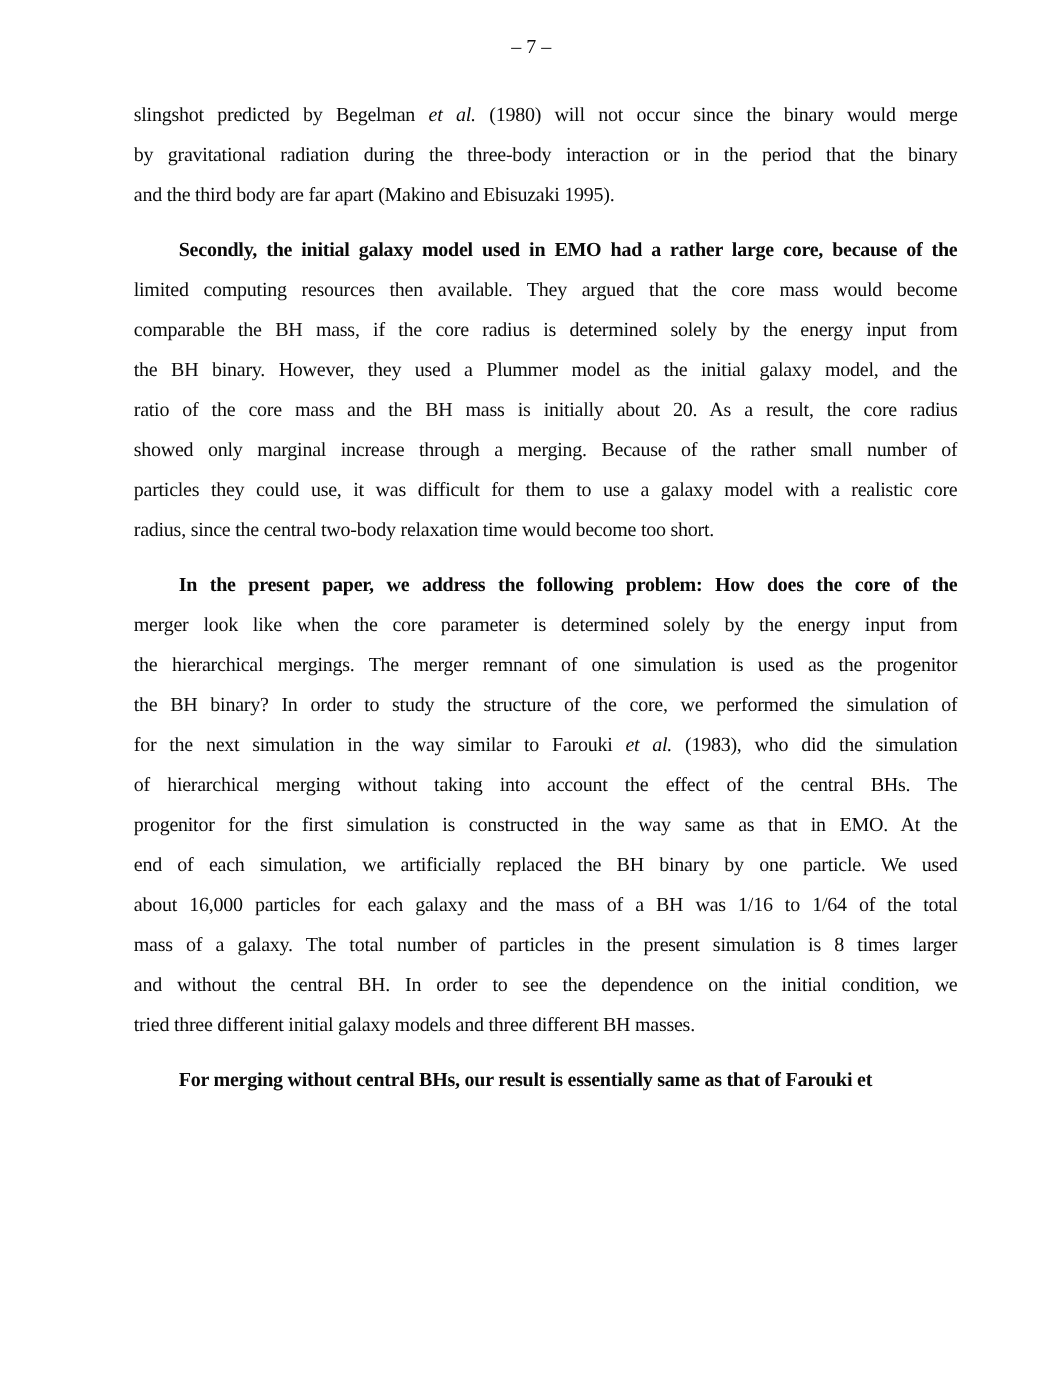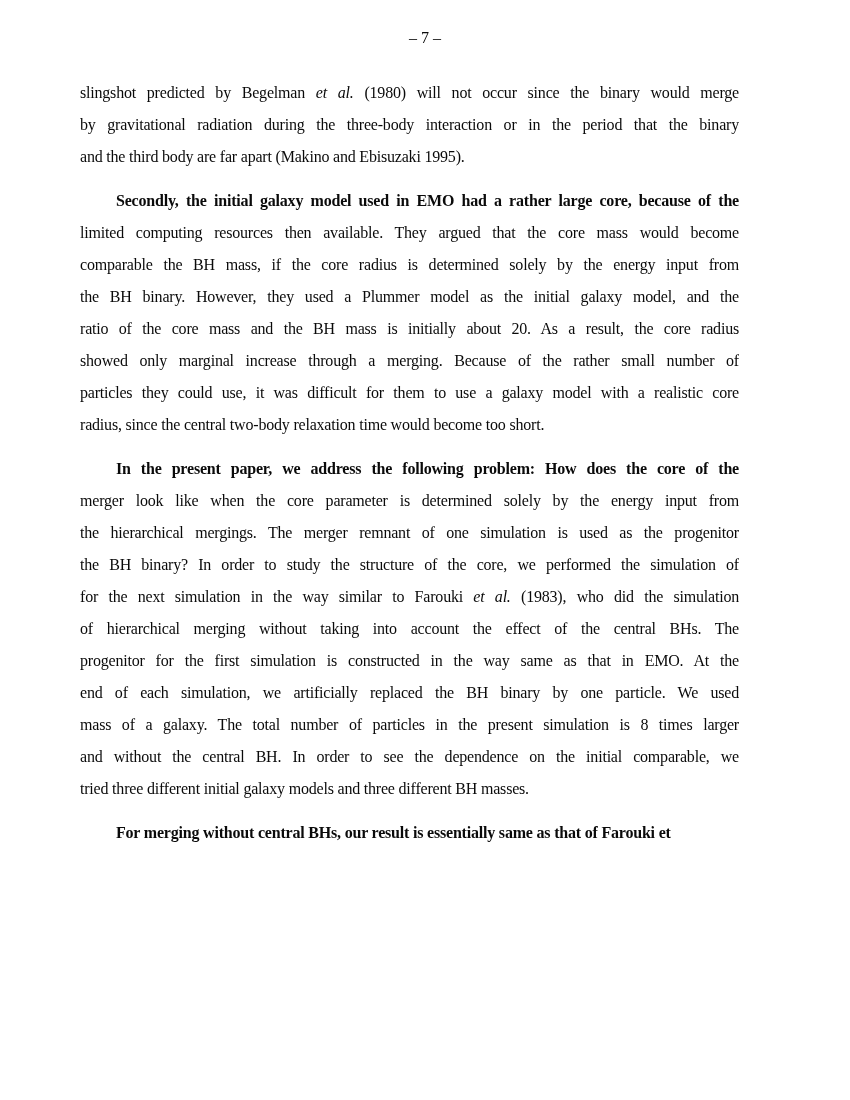--- a/index.html
+++ b/index.html
@@ -19,21 +19,21 @@
   .page-header {
     position: absolute;
     top: 28px; left: 0; width: 850px;
     text-align: center;
     font-size: 16px;
     line-height: 20px;
     color: #0a0a0a;
   }
   .textblock {
     position: absolute;
-    top: 77px; left: 80px;
+    top: 77px; left: 107px;
     width: 659px;
   }
   .para { margin: 0 0 12px 0; }
   .line {
     font-size: 16px;
     letter-spacing: -0.2px;
     height: 32px;
     line-height: 32px;
     text-align: justify;
     overflow: hidden;
@@ -71,21 +71,22 @@
       </div>
       <div class="para">
         <div class="line indent">In the present paper, we address the following problem: How does the core of the</div>
         <div class="line">merger look like when the core parameter is determined solely by the energy input from</div>
         <div class="line">the hierarchical mergings. The merger remnant of one simulation is used as the progenitor</div>
         <div class="line">the BH binary? In order to study the structure of the core, we performed the simulation of</div>
         <div class="line">for the next simulation in the way similar to Farouki <i>et al.</i> (1983), who did the simulation</div>
         <div class="line">of hierarchical merging without taking into account the effect of the central BHs. The</div>
         <div class="line">progenitor for the first simulation is constructed in the way same as that in EMO. At the</div>
         <div class="line">end of each simulation, we artificially replaced the BH binary by one particle. We used</div>
+        <div class="line">about 16,000 particles for each galaxy and the mass of a BH was 1/16 to 1/64 of the total</div>
         <div class="line">mass of a galaxy. The total number of particles in the present simulation is 8 times larger</div>
-        <div class="line">and without the central BH. In order to see the dependence on the initial comparable, we</div>
+        <div class="line">and without the central BH. In order to see the dependence on the initial condition, we</div>
         <div class="line flush">tried three different initial galaxy models and three different BH masses.</div>
       </div>
       <div class="para">
         <div class="line indent flush">For merging without central BHs, our result is essentially same as that of Farouki et</div>
       </div>
     </div>
 </div>
 
 </body></html>

